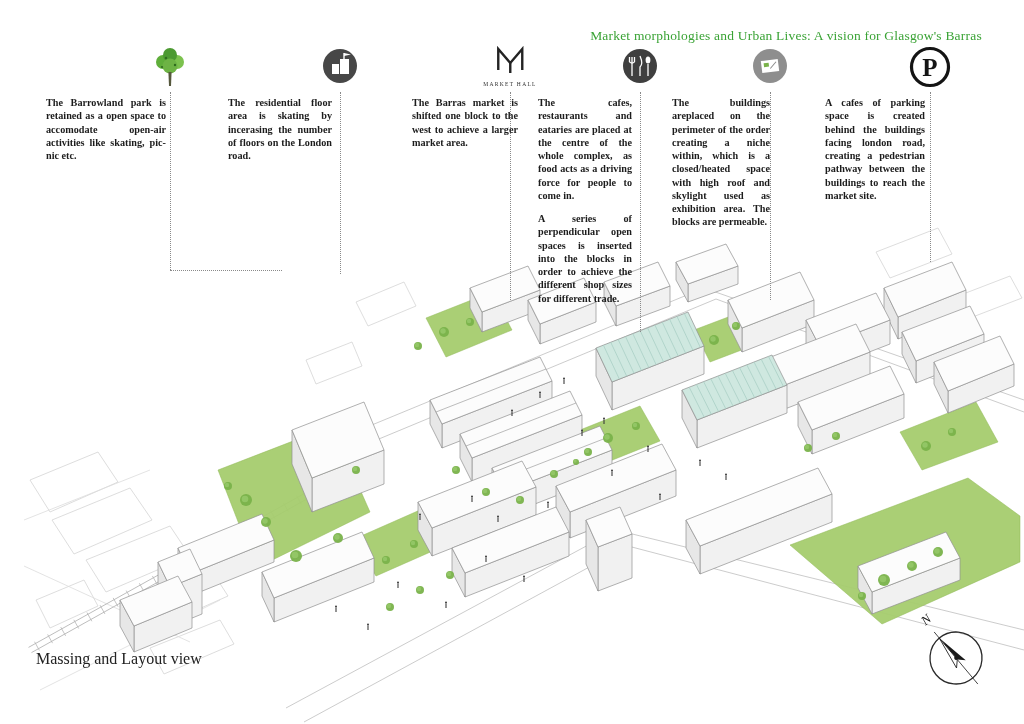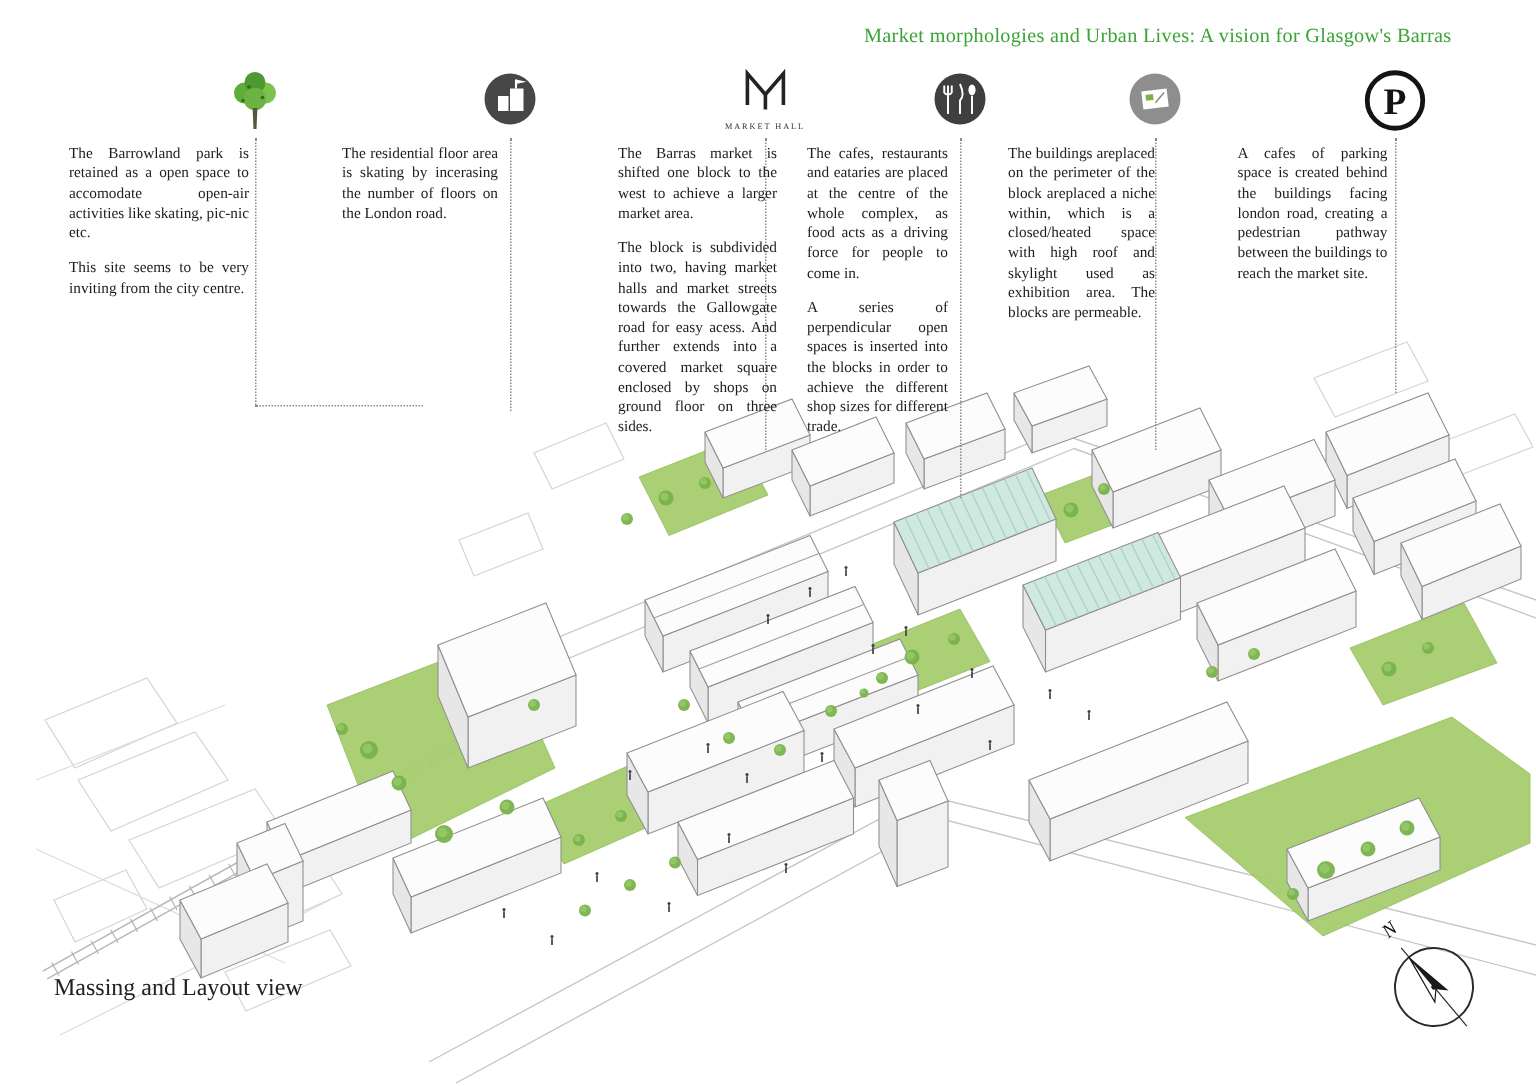--- a/index.html
+++ b/index.html
@@ -1,23 +1,23 @@
 <!DOCTYPE html>
 <html style="--accent: #3aa335;"><head>
 <meta charset="utf-8">
 <style>
   html,body{margin:0;padding:0;background:#fff;}
   .page{position:relative;width:1024px;height:724px;overflow:hidden;
         font-family:"Liberation Serif","DejaVu Serif",serif;background:#fff;}
   #scene{position:absolute;left:0;top:0;z-index:1;}
   .overlay{position:absolute;left:0;top:0;width:1024px;height:724px;z-index:2;pointer-events:none;}
-  .title{position:absolute;top:16px;right:28px;width:420px;text-align:left;
+  .title{position:absolute;top:28px;right:28px;width:420px;text-align:center;
          font-size:13.5px;color:var(--accent,#3aa335);letter-spacing:.2px;}
   .col{position:absolute;top:96px;font-size:10.2px;line-height:1.3;color:#1c1c1c;text-align:justify;}
-  .col p{margin:0 0 10px 0;}
+  .col p{margin:0 0 10px 0;font-weight:bold;}
   .icon{position:absolute;top:44px;transform:translateX(-50%);text-align:center;}
   .icon-label{font-size:5.5px;letter-spacing:1.3px;color:#2e2e2e;margin-top:1px;}
   .leader-v{position:absolute;width:0;border-left:1.5px dotted #8a8a8a;}
   .leader-h{position:absolute;height:0;border-top:1.5px dotted #8a8a8a;}
   .caption{position:absolute;left:36px;top:650px;font-size:16px;color:#222;}
   .compass-n{position:absolute;left:922px;top:612px;font-size:13px;color:#111;
              transform:rotate(-40deg);font-style:italic;}
 </style>
 </head>
 <body>
@@ -368,35 +368,33 @@
     <div class="leader-v" style="left:170px;top:92px;height:178px"></div>
     <div class="leader-h" style="left:170px;top:270px;width:112px"></div>
     <div class="leader-v" style="left:340px;top:92px;height:182px"></div>
     <div class="leader-v" style="left:510px;top:92px;height:208px"></div>
     <div class="leader-v" style="left:640px;top:92px;height:240px"></div>
     <div class="leader-v" style="left:770px;top:92px;height:208px"></div>
     <div class="leader-v" style="left:930px;top:92px;height:170px"></div>
 
     <div class="col" style="left:46px;width:120px">
       <p>The Barrowland park is retained as a open space to accomodate open-air activities like skating, pic-nic etc.</p>
-      <p>This site seems to be very inviting from the city centre.</p>
     </div>
     <div class="col" style="left:228px;width:104px">
       <p>The residential floor area is skating by incerasing the number of floors on the London road.</p>
     </div>
     <div class="col" style="left:412px;width:106px">
       <p>The Barras market is shifted one block to the west to achieve a larger market area.</p>
-      <p>The block is subdivided into two, having market halls and market streets towards the Gallowgate road for easy acess. And further extends into a covered market square enclosed by shops on ground floor on three sides.</p>
     </div>
     <div class="col" style="left:538px;width:94px">
       <p>The cafes, restaurants and eataries are placed at the centre of the whole complex, as food acts as a driving force for people to come in.</p>
       <p>A series of perpendicular open spaces is inserted into the blocks in order to achieve the different shop sizes for different trade.</p>
     </div>
     <div class="col" style="left:672px;width:98px">
-      <p>The buildings areplaced on the perimeter of the block areplaced a niche within, which is a closed/heated space with high roof and skylight used as exhibition area. The blocks are permeable.</p>
+      <p>The buildings areplaced on the perimeter of the order creating a niche within, which is a closed/heated space with high roof and skylight used as exhibition area. The blocks are permeable.</p>
     </div>
     <div class="col" style="left:825px;width:100px">
       <p>A cafes of parking space is created behind the buildings facing london road, creating a pedestrian pathway between the buildings to reach the market site.</p>
     </div>
 
     <div class="caption">Massing and Layout view</div>
     <div class="compass-n">N</div>
   </div>
 </div>
 

